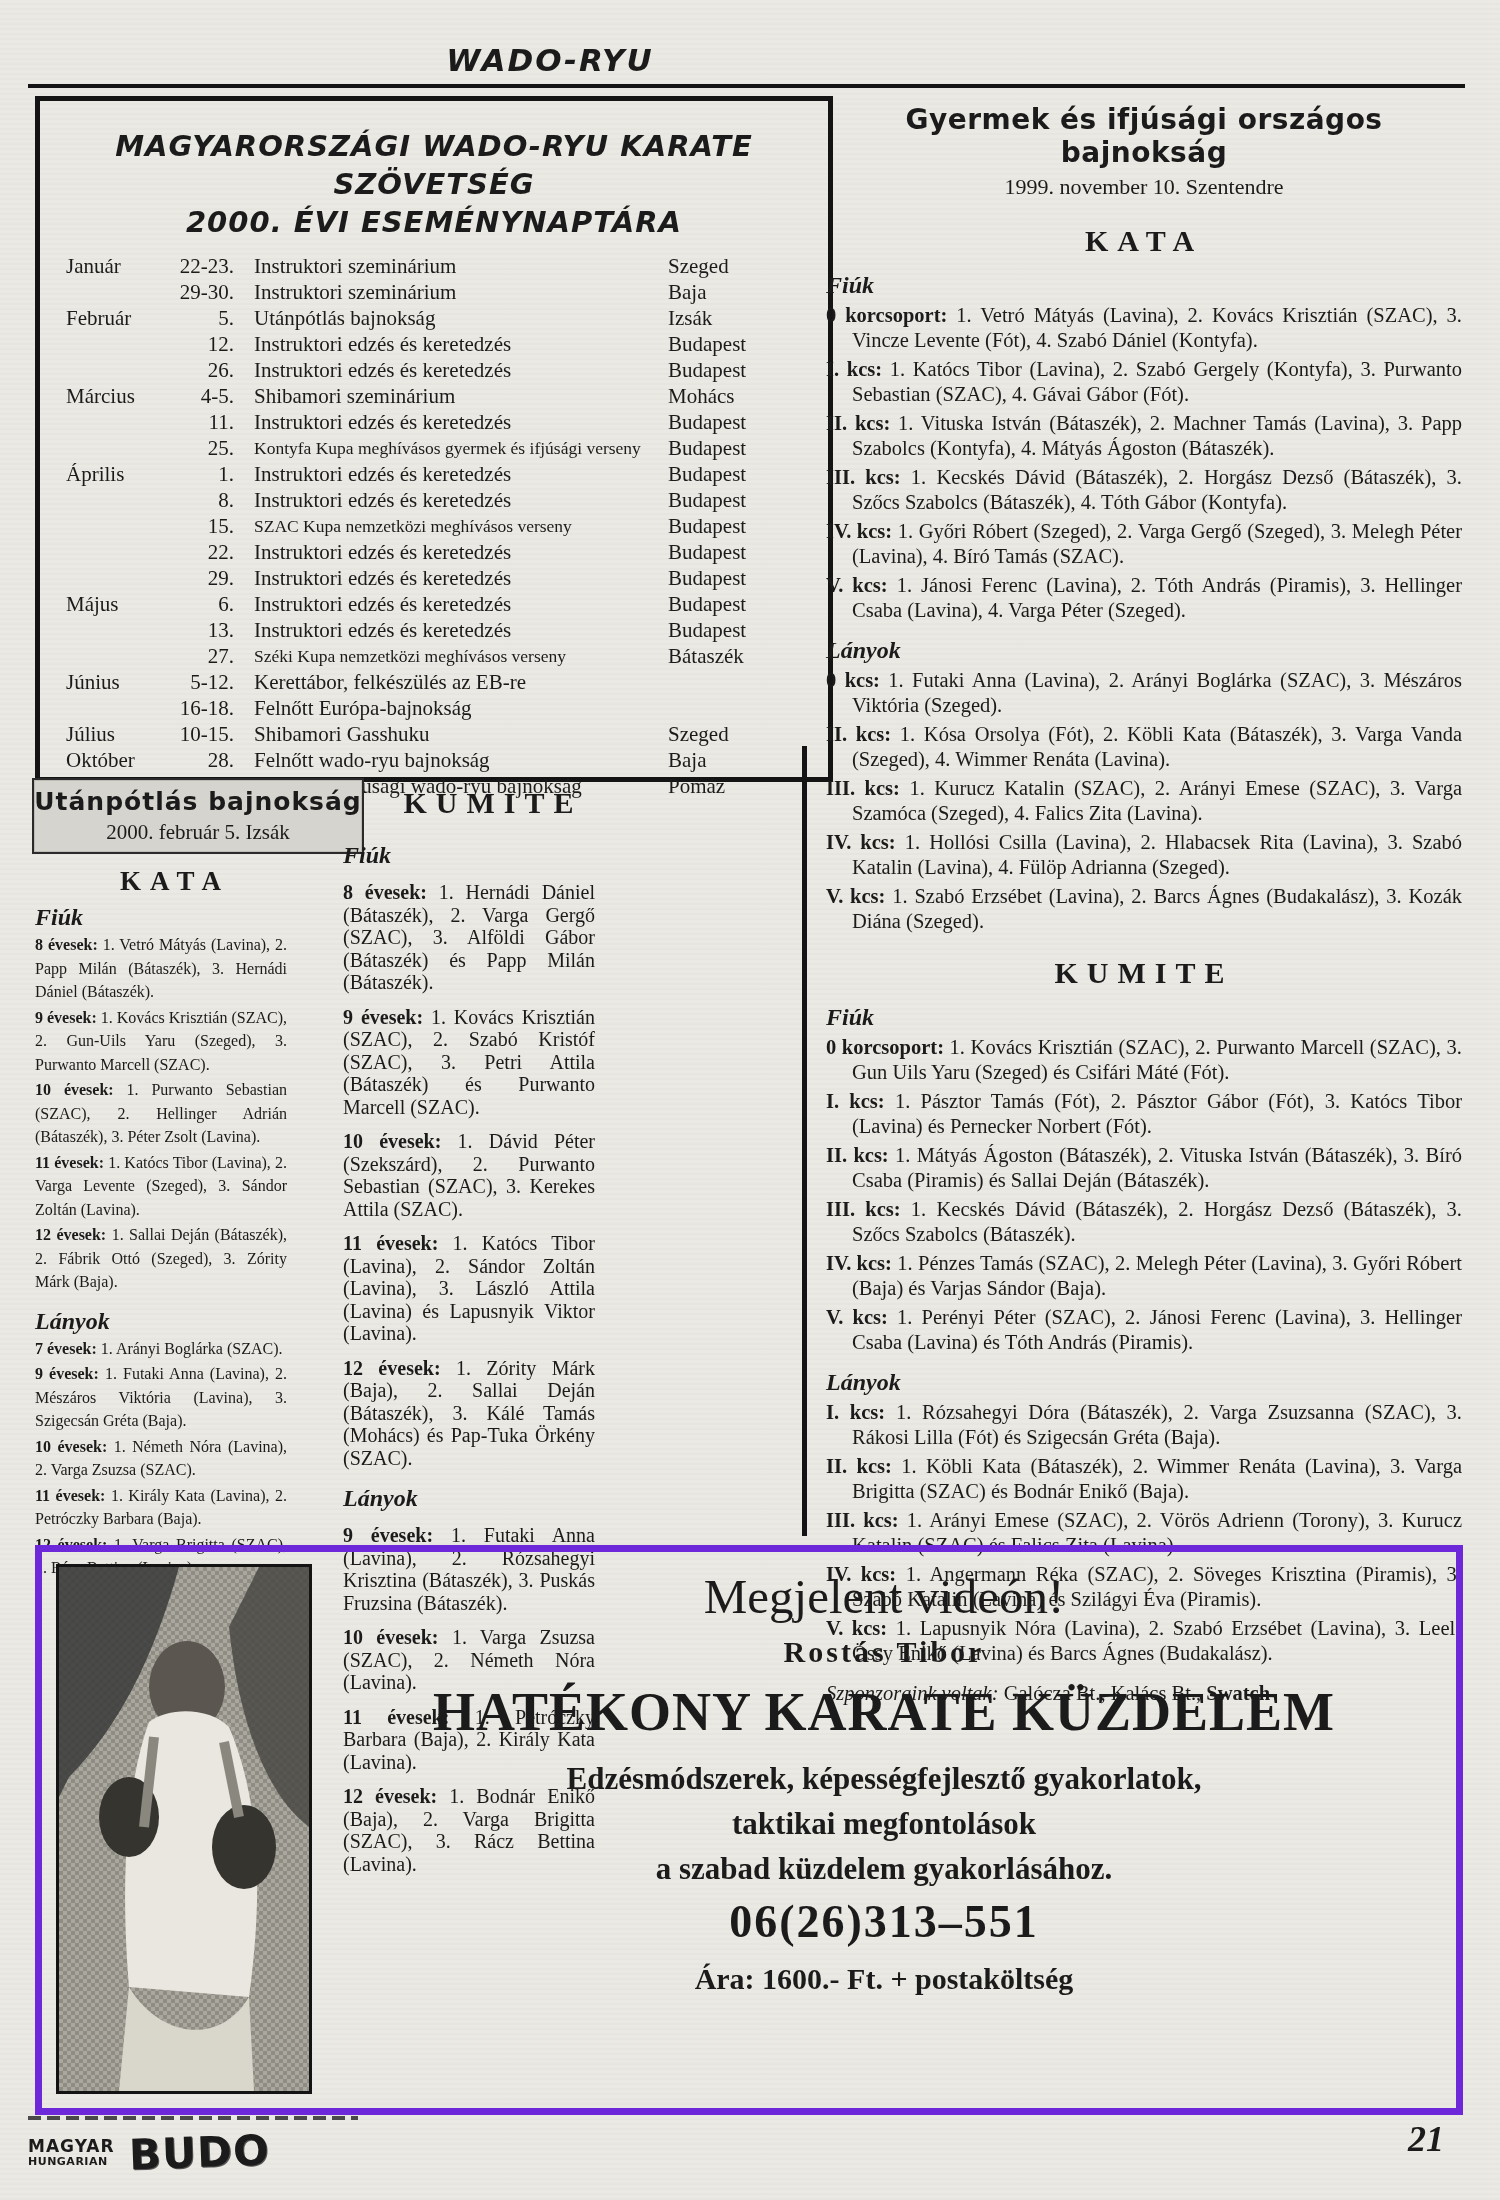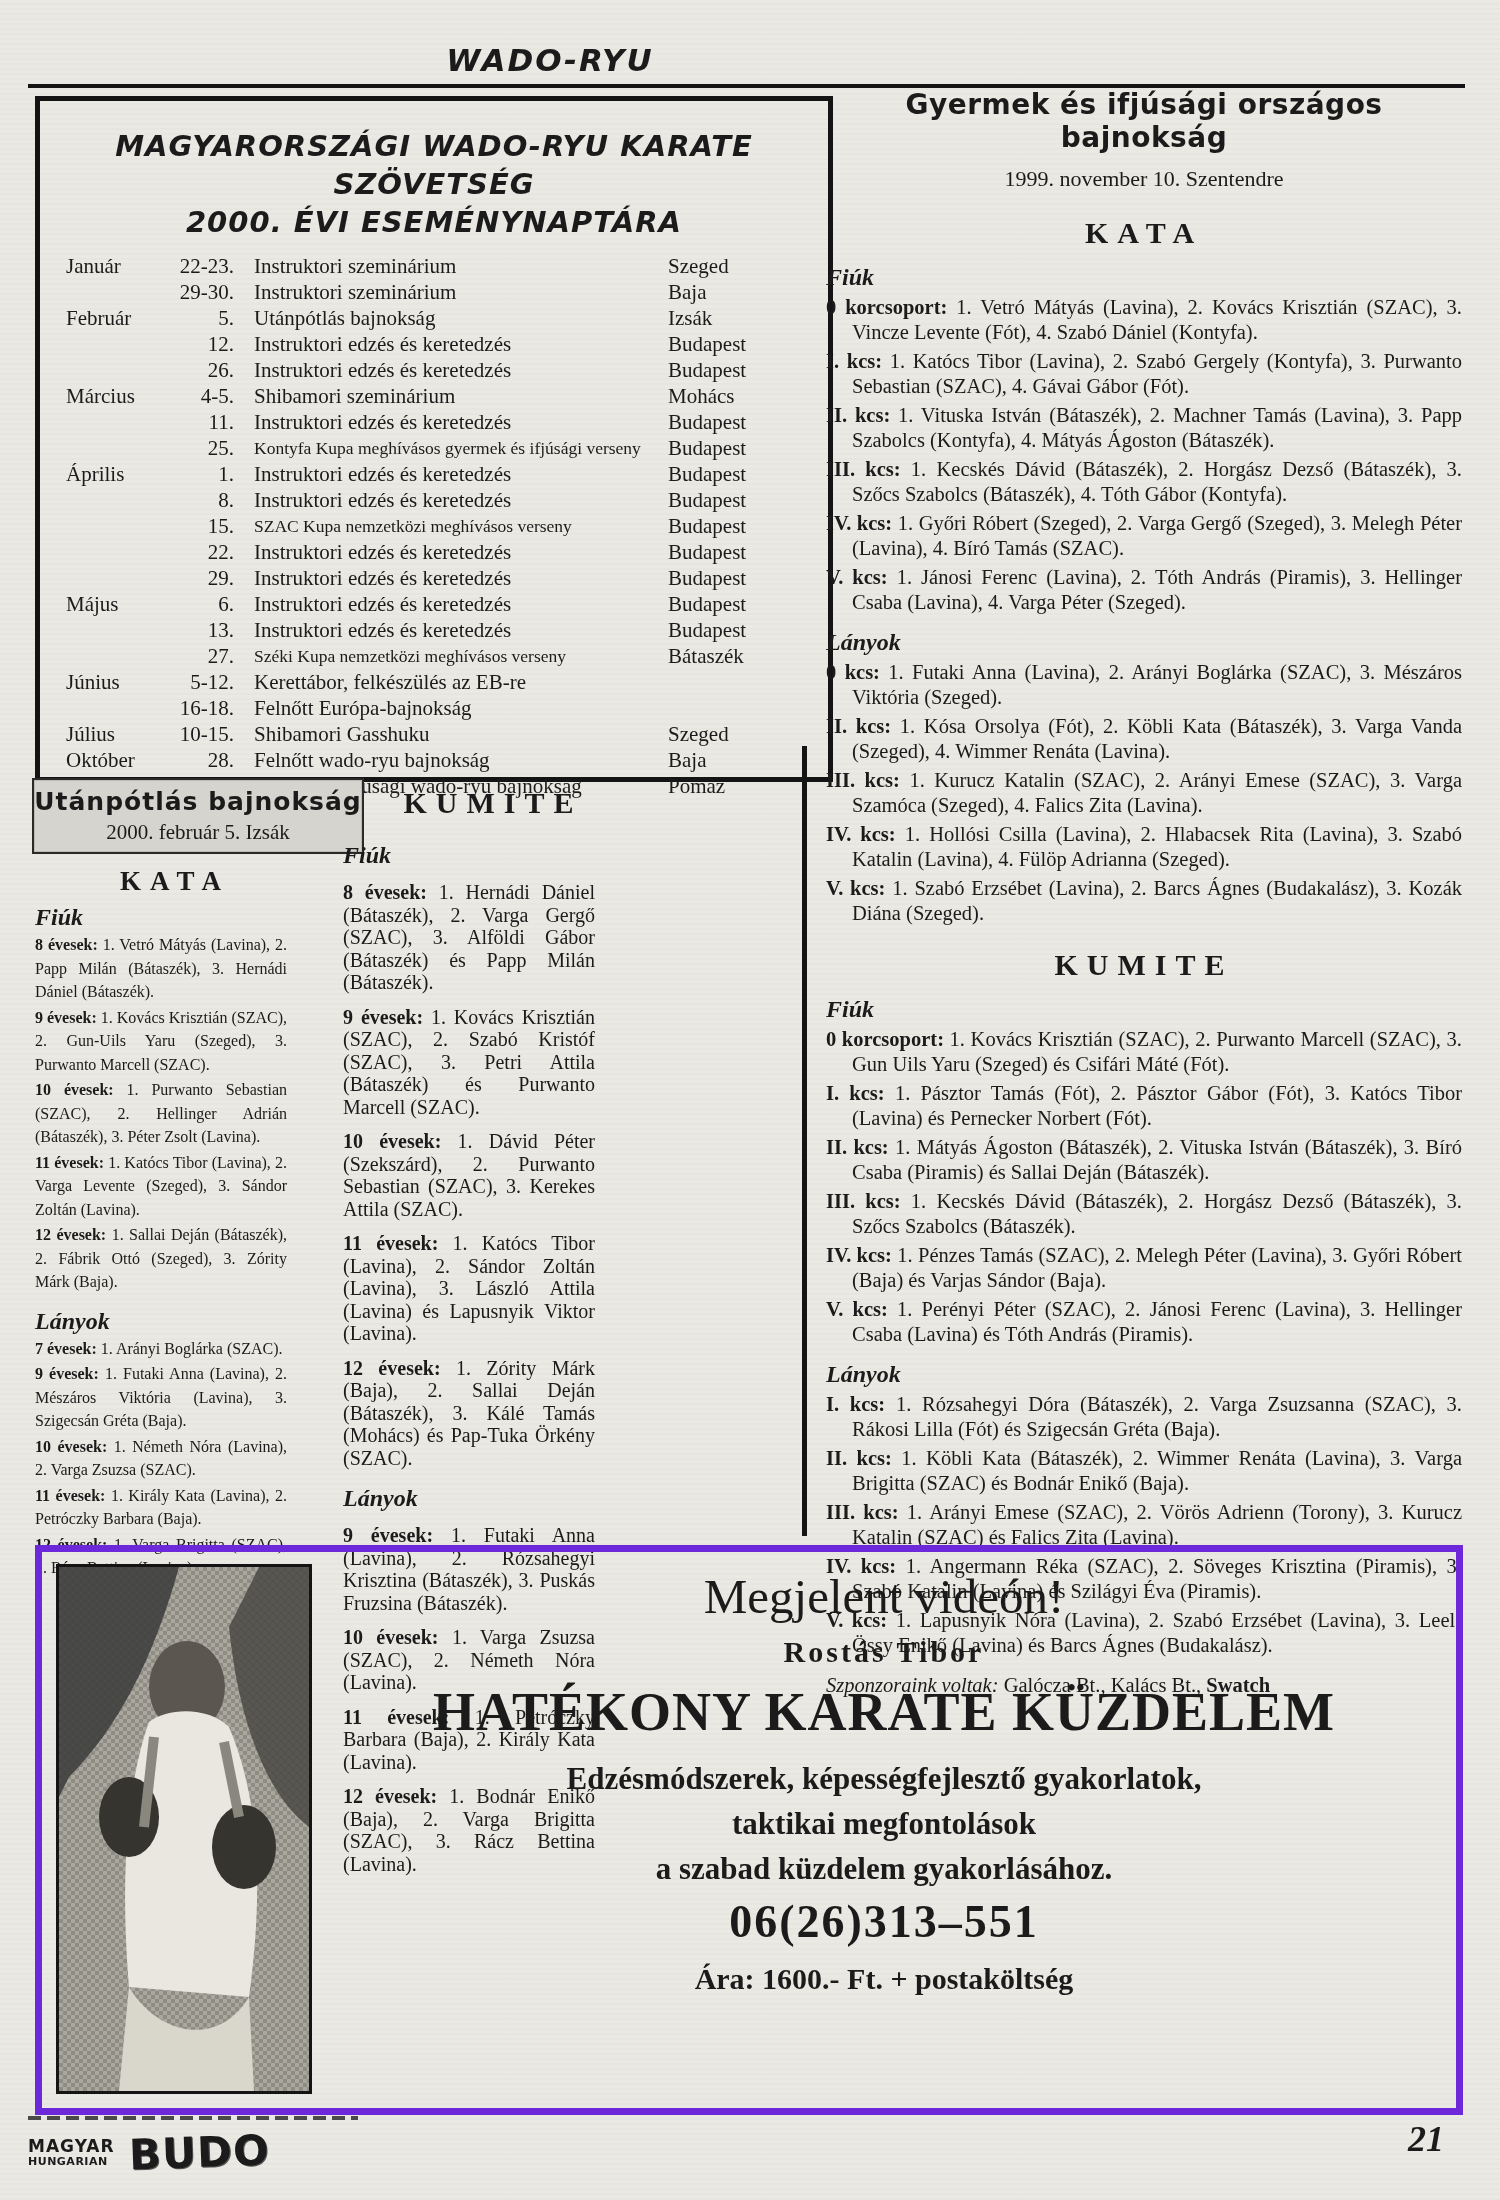--- a/index.html
+++ b/index.html
@@ -28,24 +28,24 @@
   .c-month{width:102px;flex:none;}
   .c-day{width:66px;flex:none;text-align:right;}
   .c-event{margin-left:20px;white-space:nowrap;}
   .c-event.small{font-size:17.5px;}
   .c-loc{position:absolute;left:602px;top:0;}
 
   
   .v-rule{left:802px;top:746px;width:5px;height:790px;background:#141414;}
 
   
-  .right-col{left:826px;top:88px;width:636px;}
+  .right-col{left:826px;top:103px;width:636px;}
   .rc-headline{font-family:"DejaVu Sans", sans-serif;font-weight:bold;
     font-size:28px;text-align:center;letter-spacing:0.5px;}
-  .rc-sub{font-size:22px;text-align:center;margin-top:12px;}
+  .rc-sub{font-size:22px;text-align:center;margin-top:5px;}
   .big-heading{font-weight:bold;font-size:30px;text-align:center;letter-spacing:9px;}
   .rc-kata-head{margin-top:24px;}
   .rc-kumite-head{margin-top:22px;}
   .sex-label{font-weight:bold;font-style:italic;font-size:24px;margin:14px 0 4px 0;}
   .result p{margin:0 0 4px 0;font-size:20.5px;line-height:25px;
     padding-left:26px;text-indent:-26px;text-align:justify;}
   .result .lbl{font-weight:bold;}
   .sponsors{margin-top:16px;font-size:20.5px;}
   .sponsors .sp-lbl{font-style:italic;}
   .sponsors .sp-bold{font-weight:bold;}

